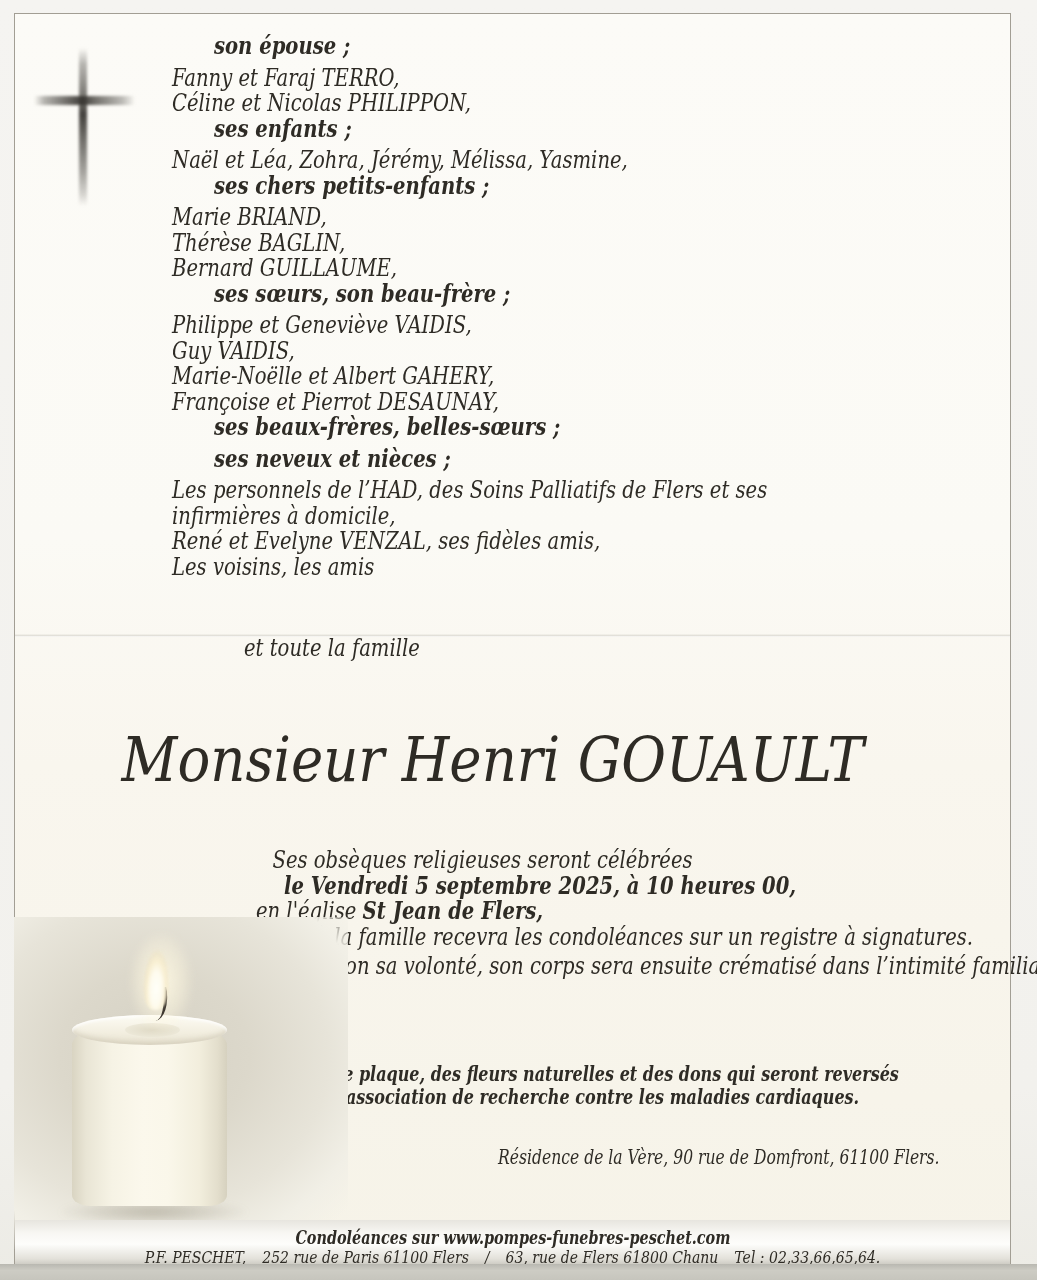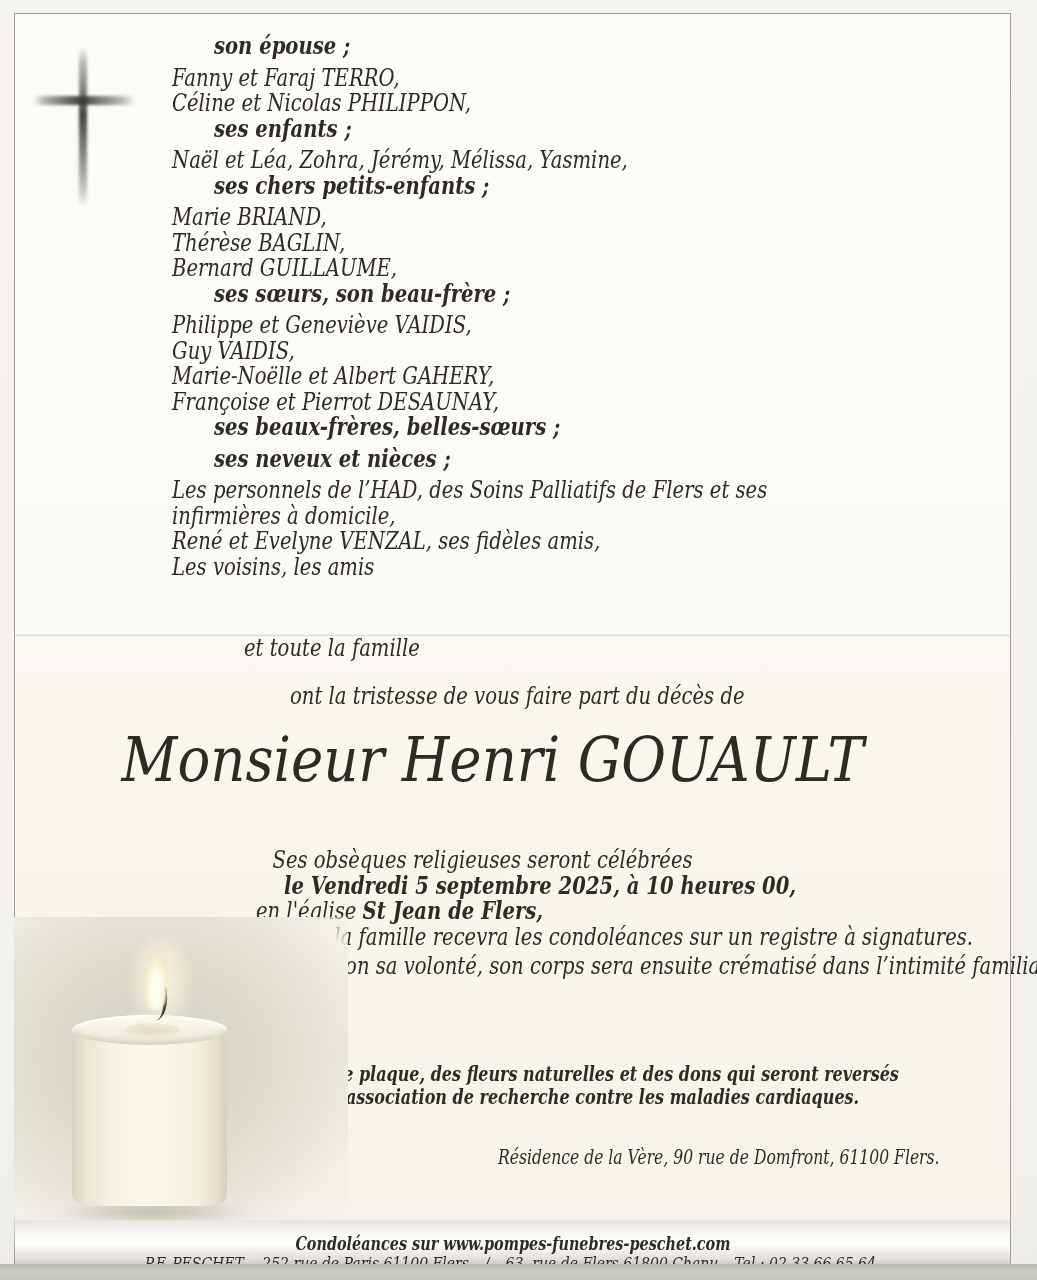--- a/index.html
+++ b/index.html
@@ -92,21 +92,21 @@
   
   .title{left:0;width:956px;top:712px;font-size:62px;line-height:68px;font-weight:normal;}
   
   .cblock{position:absolute;left:205px;width:800px;font-size:24.5px;line-height:25.5px;white-space:nowrap;}
   .donation{font-size:20px;line-height:23px;font-weight:bold;}
   
   .footer-band{
     position:absolute;left:0;right:0;top:1206px;height:44px;
     background:linear-gradient(180deg,#e7e5df 0%,#f8f7f3 30%,#fdfdfb 55%,#e3e1da 88%,#cfcdc5 100%);
   }
-  .footer-l1{margin-top:14px;text-align:center;font-size:18px;line-height:19px;font-weight:bold;}
+  .footer-l1{margin-top:8px;text-align:center;font-size:18px;line-height:19px;font-weight:bold;}
   .footer-l2{
     margin-top:1px;display:flex;justify-content:center;gap:20px;
     font-size:17.5px;line-height:19px;
     transform:scaleX(0.8);transform-origin:50% 0;
   }
 </style>
 </head>
 <body>
 
 <div class="card">
@@ -148,21 +148,20 @@
     <div class="grp">
       <div><span class="sx">Les personnels de l’HAD, des Soins Palliatifs de Flers et ses infirmières à domicile,</span></div>
       <div><span class="sx">René et Evelyne VENZAL, ses fidèles amis,</span></div>
       <div><span class="sx">Les voisins, les amis</span></div>
     </div>
   </div>
 
   <div class="fold-line"></div>
 
   <div class="line body-size" style="left:217px;top:621px;"><span class="sx">et toute la famille</span></div>
-  <div class="line body-size" style="left:263px;top:669px;"><span class="sx">ont la tristesse de vous faire part du décès de</span></div>
 
   <div class="cline title"><span class="sxt">Monsieur Henri GOUAULT</span></div>
 
   <div class="cblock" style="top:833px;">
     <div><span class="sxc">Ses obsèques religieuses seront célébrées</span></div>
     <div class="b"><span class="sxc">le Vendredi 5 septembre 2025, à 10 heures 00,</span></div>
     <div><span class="sxc"><span>en l'église </span><span class="b">St Jean de Flers,</span></span></div>
     <div><span class="sxc">où la famille recevra les condoléances sur un registre à signatures.</span></div>
   </div>
   <div class="cblock" style="top:939px;"><span class="sxc">Selon sa volonté, son corps sera ensuite crématisé dans l’intimité familiale.</span></div>

